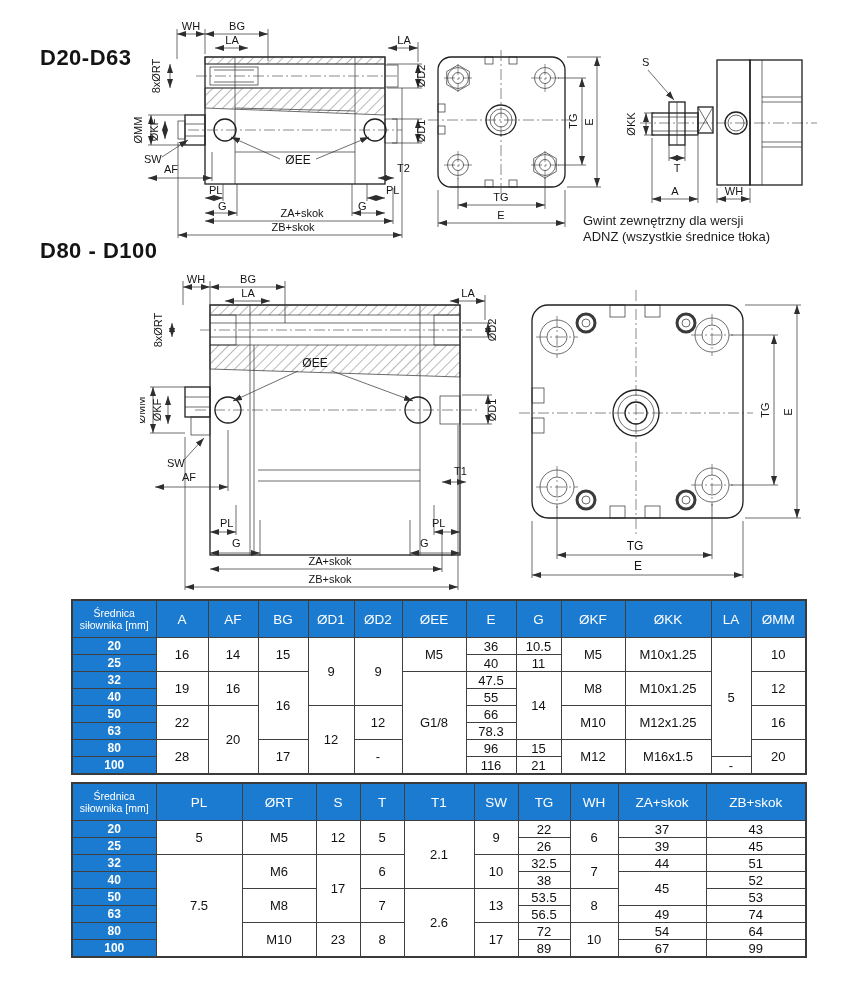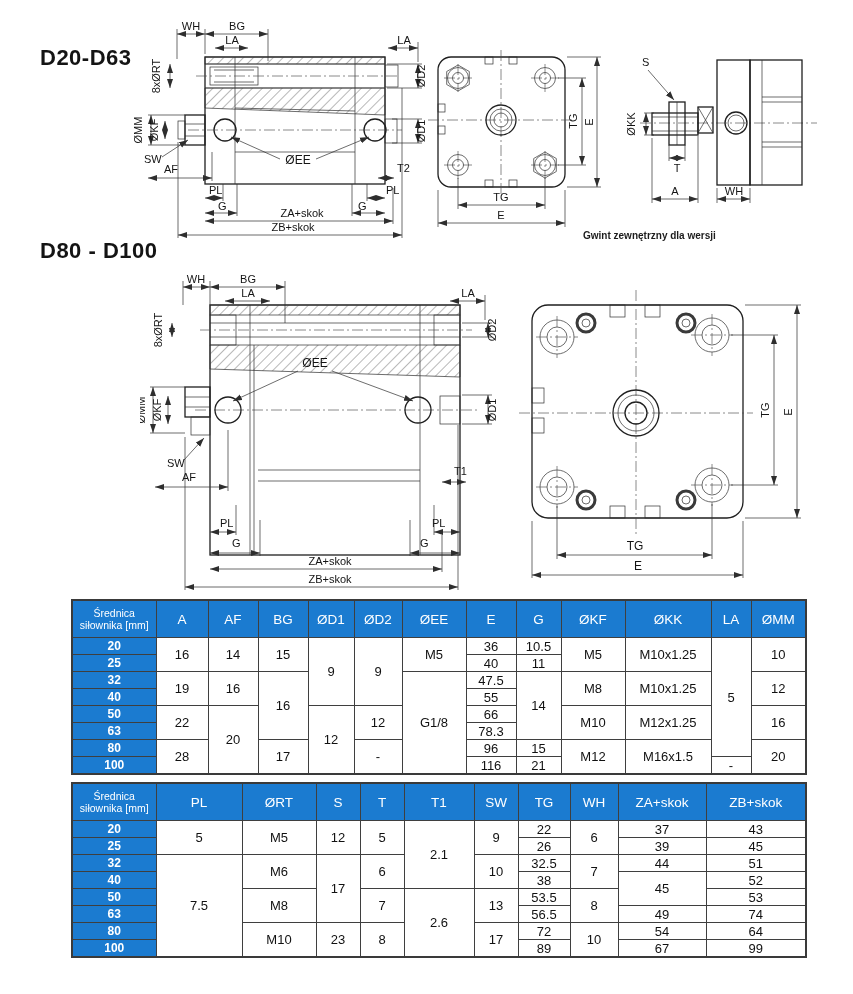--- a/index.html
+++ b/index.html
@@ -3,21 +3,21 @@
 <meta charset="utf-8">
 <style>
   html,body{margin:0;padding:0;}
   body{
     width:853px;height:994px;position:relative;background:#fff;overflow:hidden;
     font-family:"Liberation Sans",sans-serif;color:#111;
   }
   .title{position:absolute;font-size:22px;font-weight:bold;color:#141414;letter-spacing:.5px;}
   #title1{left:40px;top:20px;margin-top:25px;}
   #title2{left:40px;top:238px;text-align:center;}
-  #thread-note{position:absolute;left:583px;top:213px;width:268px;font-size:10px;font-weight:bold;line-height:1.22;color:#1c1c1c;margin-top:17px;}
+  #thread-note{position:absolute;left:583px;top:213px;width:268px;font-size:13px;font-weight:normal;line-height:1.22;color:#1c1c1c;}
 
   svg.dwg{position:absolute;}
   .body{stroke:#1f1f1f;stroke-width:1.3;fill:none}
   .thin{stroke:#2e2e2e;stroke-width:0.7;fill:none}
   .dim{stroke:#3a3a3a;stroke-width:0.75;fill:none}
   .cl{stroke:#4a4a4a;stroke-width:0.65;fill:none;stroke-dasharray:11 3 2 3}
   .hatch{fill:url(#hatch);stroke:#2e2e2e;stroke-width:0.7}
   .dwg text{font-family:"Liberation Sans",sans-serif;font-size:12px;fill:#141414}
   .dwg text.sm{font-size:11px}
 
@@ -226,20 +226,21 @@
   <line class="dim" x1="30" y1="151" x2="76" y2="151" marker-start="url(#arr)" marker-end="url(#arr)"></line>
   <text class="sm" x="53" y="147" text-anchor="middle">A</text>
   <line class="thin" x1="95" y1="140" x2="95" y2="155"></line>
     <line class="thin" x1="128" y1="140" x2="128" y2="155"></line>
   <line class="dim" x1="95" y1="151" x2="128" y2="151" marker-start="url(#arr)" marker-end="url(#arr)"></line>
   <text class="sm" x="112" y="147" text-anchor="middle">WH</text>
 </svg>
 
 <div id="thread-note">
   <div>Gwint zewnętrzny dla wersji</div>
+  <div>ADNZ (wszystkie średnice tłoka)</div>
 </div>
 
 <svg class="dwg" style="left:140px;top:265px" width="360" height="332" viewBox="0 0 360 332">
   <rect class="body" x="70" y="40" width="250" height="250"></rect>
   <line class="thin" x1="110" y1="40" x2="110" y2="290"></line>
   <line class="thin" x1="280" y1="40" x2="280" y2="290"></line>
   <line class="thin" x1="70" y1="58" x2="320" y2="58"></line>
   <line class="thin" x1="70" y1="72" x2="320" y2="72"></line>
   <rect class="hatch" x="70" y="40" width="250" height="10"></rect>
   <polygon class="hatch" points="70,80 320,80 320,112 70,104"></polygon>

